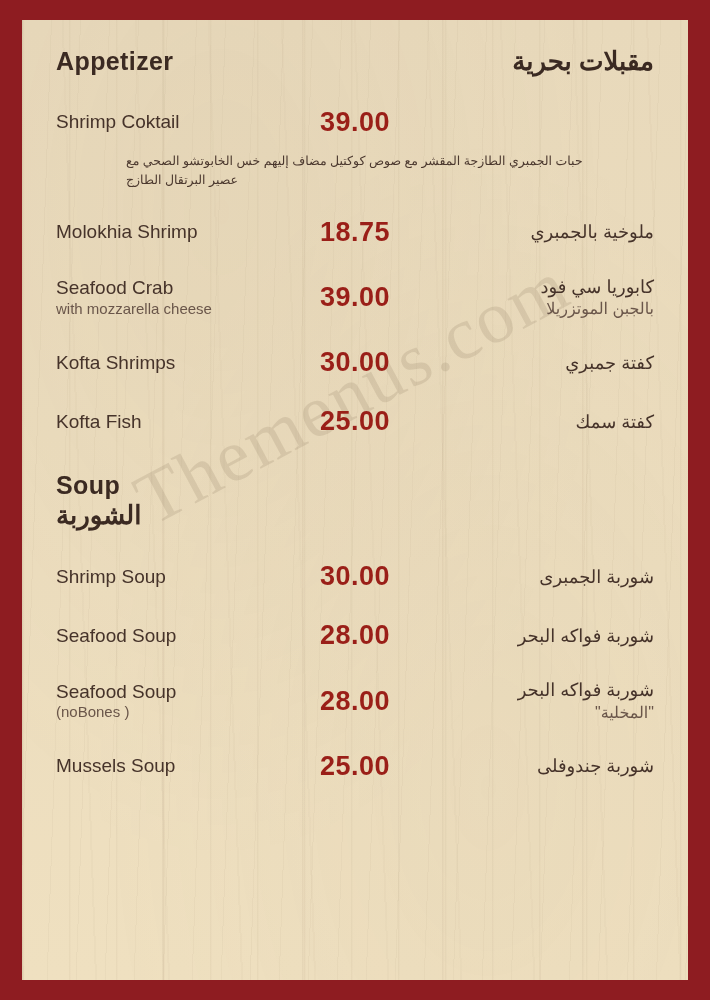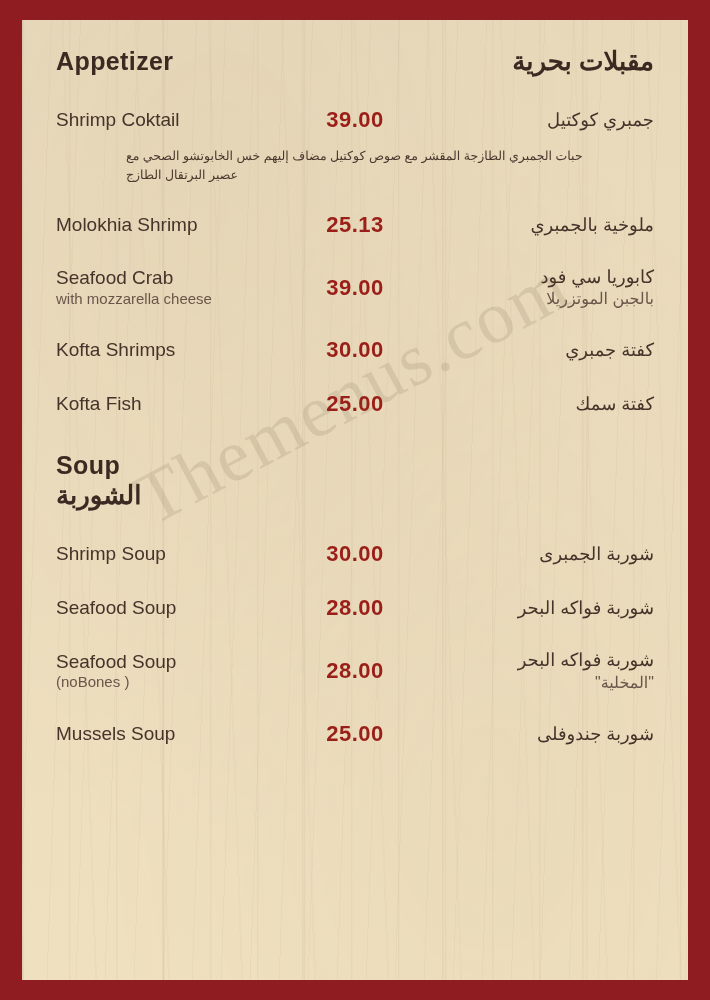--- a/index.html
+++ b/index.html
@@ -89,21 +89,21 @@
     color: #46332a;
     line-height: 1.18;
   }
   .item-en .sub {
     display: block;
     font-size: 15px;
     color: #6a564a;
     margin-top: 0;
   }
   .item-price {
-    font-size: 22px;
+    font-size: 27px;
     font-weight: bold;
     color: #9a1f18;
     text-align: center;
     letter-spacing: 0.5px;
   }
   .item-ar {
     font-size: 18px;
     color: #46332a;
     text-align: right;
     direction: rtl;
@@ -135,27 +135,26 @@
   <div class="content">
 
     <div class="section-head">
       <div class="sec-en">Appetizer</div>
       <div class="sec-ar">مقبلات بحرية</div>
     </div>
 
     <div class="item">
       <div class="item-en">Shrimp Coktail</div>
       <div class="item-price">39.00</div>
-      <div class="item-ar">جمبري كوكتيل</div>
     </div>
     <div class="desc">حبات الجمبري الطازجة المقشر مع صوص كوكتيل مضاف إليهم خس الخابوتشو الصحي مع عصير البرتقال الطازج</div>
 
     <div class="item">
       <div class="item-en">Molokhia Shrimp</div>
-      <div class="item-price">25.13</div>
+      <div class="item-price">18.75</div>
       <div class="item-ar">ملوخية بالجمبري</div>
     </div>
 
     <div class="item">
       <div class="item-en">
         <span>Seafood Crab</span>
         <span class="sub">with mozzarella cheese</span>
       </div>
       <div class="item-price">39.00</div>
       <div class="item-ar">

